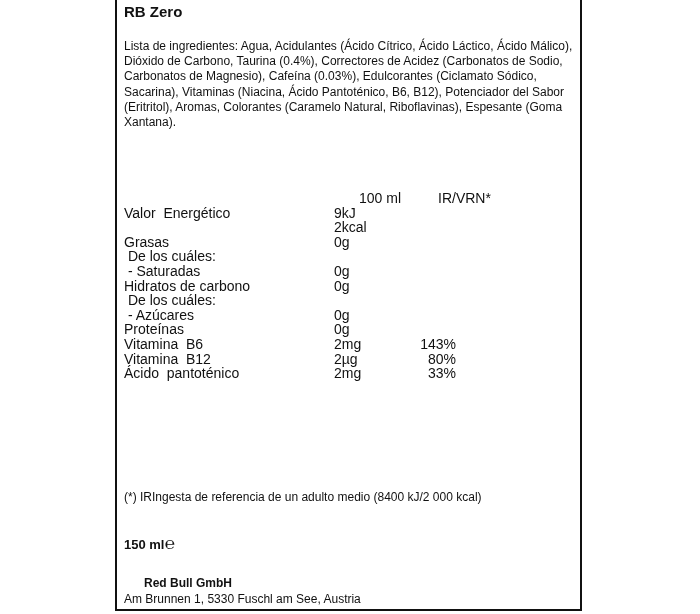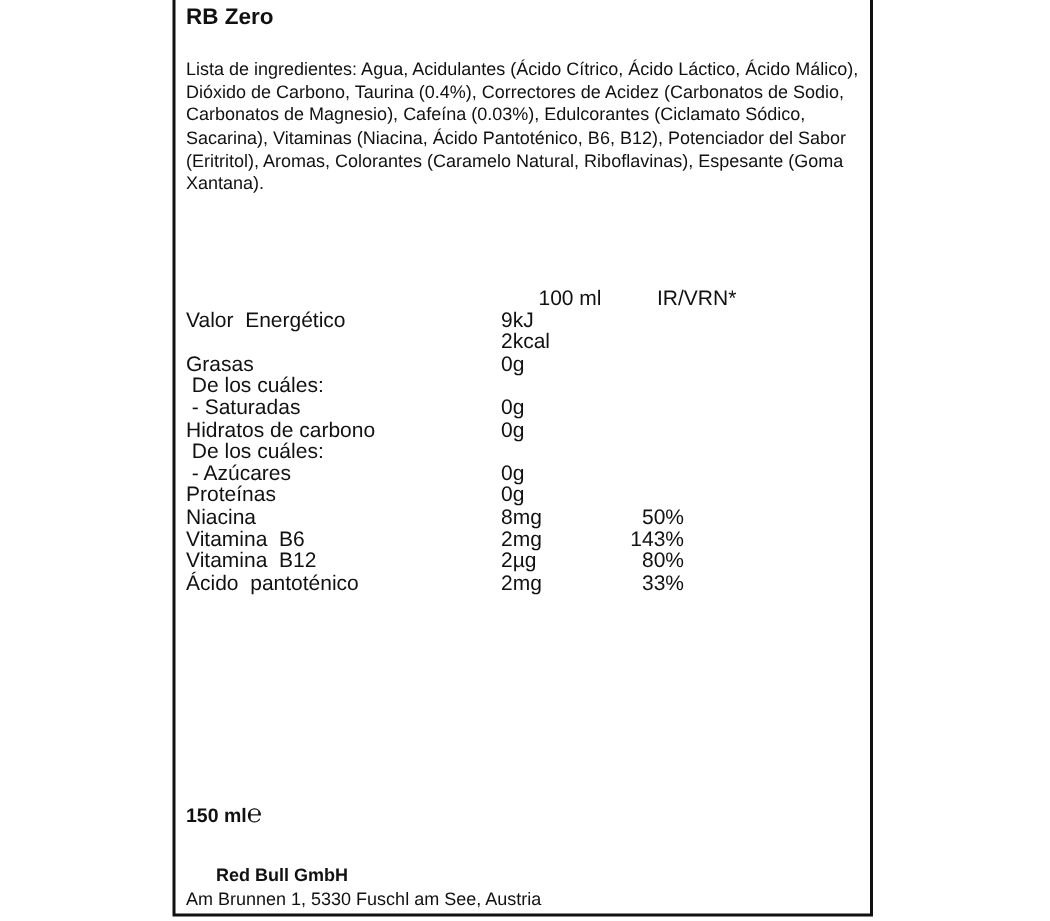--- a/index.html
+++ b/index.html
@@ -80,41 +80,37 @@
         <span class="lbl"> - Azúcares</span>
         <span class="val">0g</span>
         <span class="pct"></span>
       </div>
     <div class="nut-row">
         <span class="lbl">Proteínas</span>
         <span class="val">0g</span>
         <span class="pct"></span>
       </div>
     <div class="nut-row">
-        <span class="lbl">Niacina</span>
-        <span class="val">8mg</span>
-        <span class="pct">50%</span>
-      </div>
-    <div class="nut-row">
         <span class="lbl">Vitamina  B6</span>
         <span class="val">2mg</span>
         <span class="pct">143%</span>
       </div>
     <div class="nut-row">
         <span class="lbl">Vitamina  B12</span>
         <span class="val">2µg</span>
         <span class="pct">80%</span>
       </div>
     <div class="nut-row">
         <span class="lbl">Ácido  pantoténico</span>
         <span class="val">2mg</span>
         <span class="pct">33%</span>
       </div>
   </div>
 
+  <div class="footnote">(*) IRIngesta de referencia de un adulto medio (8400 kJ/2 000 kcal)</div>
 
   <div class="volume">
     <span>150 ml</span><span class="estimated">℮</span>
   </div>
 
   <div class="company">Red Bull GmbH</div>
   <div class="address">Am Brunnen 1, 5330 Fuschl am See, Austria</div>
 </div>
 
 </body></html>

